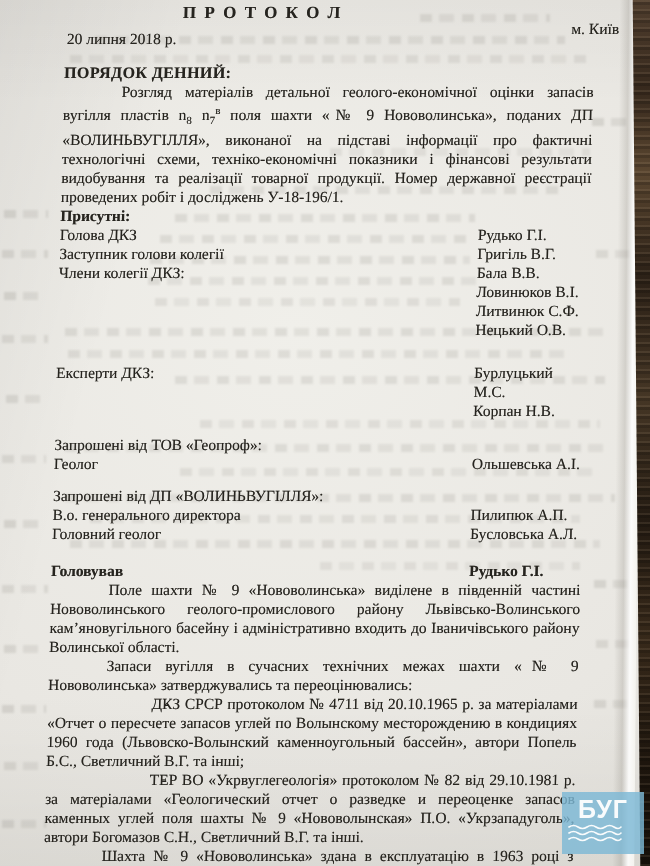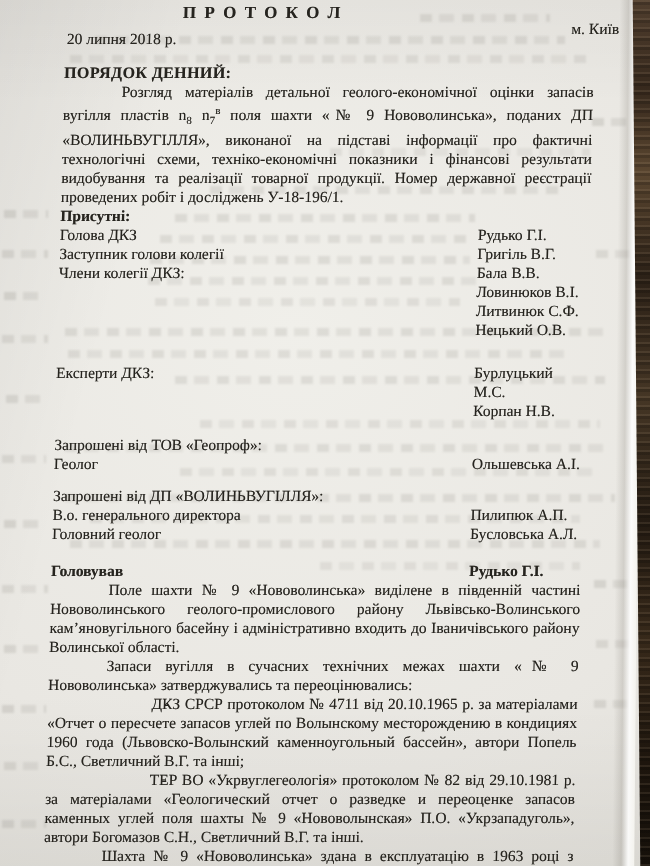--- a/index.html
+++ b/index.html
@@ -211,13 +211,23 @@
     <p class="para body-p1" style="margin:0">Поле шахти № 9 «Нововолинська» виділене в південній частині Нововолинського геолого-промислового району Львівсько-Волинського кам’яновугільного басейну і адміністративно входить до Іваничівського району Волинської області.</p>
     <p class="para" style="margin:0">Запаси вугілля в сучасних технічних межах шахти «№ 9 Нововолинська» затверджувались та переоцінювались:</p>
     <p class="para" style="margin:0"><span class="dash">-</span><span>ДКЗ СРСР протоколом № 4711 від 20.10.1965 р. за матеріалами «Отчет о пересчете запасов углей по Волынскому месторождению в кондициях 1960 года (Львовско-Волынский каменноугольный бассейн», автори Попель Б.С., Светличний В.Г. та інші;</span></p>
     <p class="para" style="margin:0"><span class="dash">-</span><span>ТЕР ВО «Укрвуглегеологія» протоколом № 82 від 29.10.1981 р. за матеріалами «Геологический отчет о разведке и переоценке запасов каменных углей поля шахты № 9 «Нововолынская» П.О. «Укрзападуголь», автори Богомазов С.Н., Светличний В.Г. та інші.</span></p>
     <p class="para" style="margin:0">Шахта № 9 «Нововолинська» здана в експлуатацію в 1963 році з проектною потужністю 450 тис. т на рік.</p>
   </div>
 
   <div class="paper-edge"></div>
   <div class="wood"></div>
 
+  <div class="watermark">
+    <div class="wm-text">БУГ</div>
+    <svg class="wm-waves" width="54" height="20" viewBox="0 0 54 20">
+      <g fill="none" stroke="#ffffff" stroke-width="1.6" stroke-linecap="round">
+        <path d="M1 3 Q5.5 0 10 3 T19 3 T28 3 T37 3 T46 3 T53 3"></path>
+        <path d="M1 9 Q5.5 6 10 9 T19 9 T28 9 T37 9 T46 9 T53 9"></path>
+        <path d="M1 15 Q5.5 12 10 15 T19 15 T28 15 T37 15 T46 15 T53 15"></path>
+      </g>
+    </svg>
+  </div>
 </div>
 
 </body></html>

